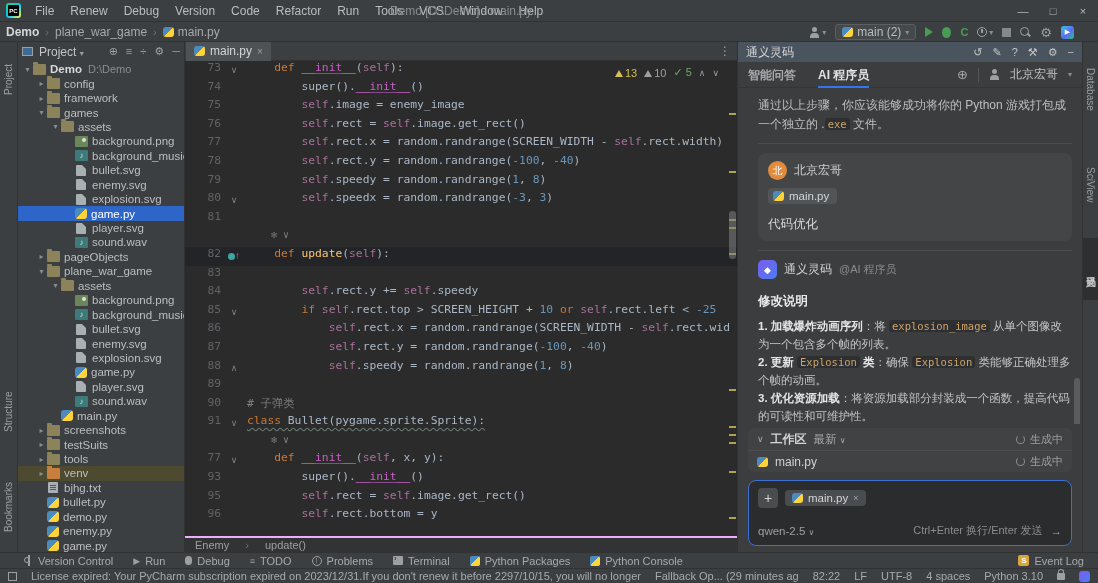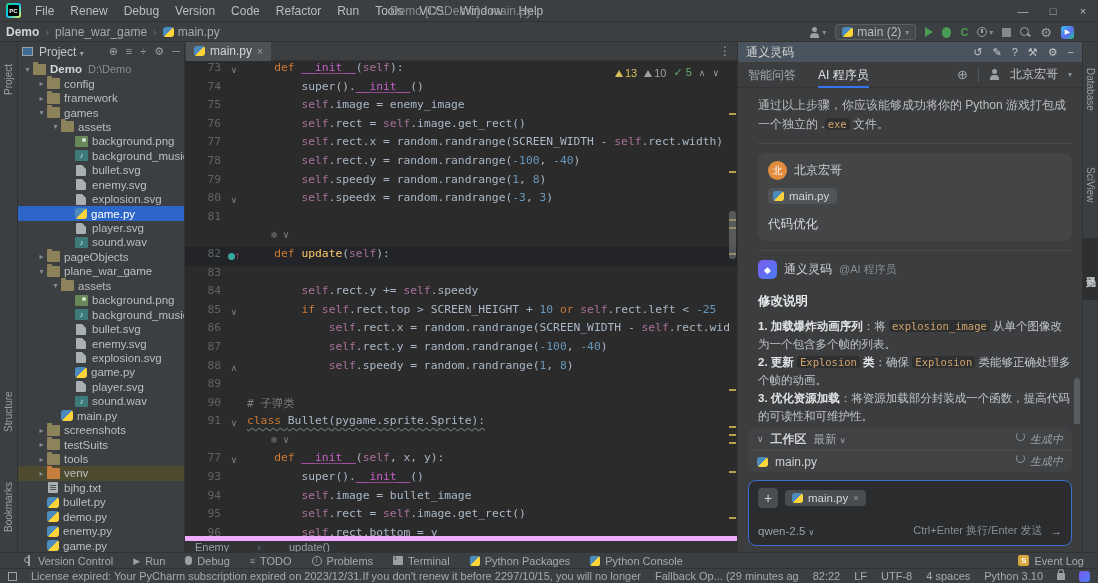--- a/index.html
+++ b/index.html
@@ -105,30 +105,30 @@
   .t-p { color:#a9b7c6; }
   .wavy { text-decoration:underline wavy #6a7a72; text-underline-offset:3px; }
   .ai-widget { color:#7a7d80; font-size:10px; }
   #inspections { position:absolute; top:4px; right:14px; display:flex; gap:7px; align-items:center; font-size:11px; background:#2b2b2b; padding:1px 4px; }
   .insp-warn { color:#d6bf55; } .insp-weak { color:#9da0a3; } .insp-ok { color:#6aab73; } .insp-nav { color:#9da0a3; font-size:9px; }
   .tri { display:inline-block; width:0; height:0; border-left:4px solid transparent; border-right:4px solid transparent; border-bottom:7px solid #d6bf55; margin-right:2px; }
   .tri.gray { border-bottom-color:#9da0a3; }
   #scroll-ticks { position:absolute; right:0; top:0; width:10px; height:100%; }
   .stick { position:absolute; right:1px; width:7px; height:2px; background:#b3a14e; }
   .sthumb { position:absolute; right:1px; width:7px; height:48px; background:#7c8082; opacity:.55; border-radius:3px; }
-  #editor-breadcrumb { height:16px; background:#313335; border-top:5px solid #f0abfc; display:flex; gap:22px;
+  #editor-breadcrumb { height:16px; background:#313335; border-top:2px solid #f0abfc; display:flex; align-items:center; gap:10px;
     padding-left:10px; color:#9da0a3; font-size:11px; flex:none; }
 
   
   #ai-panel { width:345px; flex:none; background:#3b3d3f; border-left:1px solid #323232; display:flex; flex-direction:column; position:relative; }
   #ai-header { height:20px; background:#4a545e; display:flex; align-items:center; padding:0 8px; flex:none; }
   #ai-header .ai-title { color:#d3d5d7; font-size:12px; }
   .ai-hicons { margin-left:auto; display:flex; gap:10px; color:#c3c5c7; font-size:11px; }
   #ai-tabs { height:26px; display:flex; align-items:center; padding:0 10px; gap:22px; flex:none; border-bottom:1px solid #333537; }
-  .ai-tab { color:#a7aaad; font-size:12px; height:26px; line-height:26px; }
+  .ai-tab { color:#a7aaad; font-size:12px; height:26px; line-height:26px;font-weight:bold; }
   .ai-tab.active { color:#e0e2e4; border-bottom:2px solid #3574f0; }
   #ai-tab-right { margin-left:auto; display:flex; align-items:center; gap:10px; color:#a7aaad; }
   .vline { width:1px; height:14px; background:#55585a; }
   #chat { flex:1; overflow:hidden; padding:8px 10px 0 20px; position:relative; }
   .prev-text { color:#bdbfc1; font-size:12px; line-height:19px; }
   .inline-code { font-family:"DejaVu Sans Mono",monospace; font-size:10.5px; color:#d0a36a; background:rgba(0,0,0,.22); padding:0 3px; border-radius:3px; }
   .hr { height:1px; background:#4a4c4e; margin:9px 0; }
   .user-card { background:#434547; border-radius:8px; padding:8px 10px; }
   .msg-head { display:flex; align-items:center; gap:7px; }
   .avatar-user { width:19px; height:19px; border-radius:50%; background:#e08c3c; color:#fff; font-size:10px; display:flex; align-items:center; justify-content:center; flex:none; }
@@ -144,21 +144,21 @@
   .ai-list b { color:#e3e5e7; }
   .li-num { color:#e3e5e7; font-weight:bold; }
   #chat-scroll { position:absolute; right:2px; top:290px; width:6px; height:52px; background:#5a5d60; border-radius:3px; }
   
   #workspace { margin:4px 10px 0 10px; background:#404244; border-radius:6px; flex:none; }
   .ws-row { height:22px; display:flex; align-items:center; padding:0 9px; gap:7px; }
   .ws-row + .ws-row { border-top:1px solid #4a4c4e; }
   .ws-chev { color:#a7aaad; font-size:9px; }
   .ws-title { color:#d3d5d7; font-size:12px; font-weight:bold; }
   .ws-filter { color:#a7aaad; font-size:11.5px; }
-  .ws-status { margin-left:auto; display:flex; gap:5px; color:#9da0a3; font-size:11px;font-style:italic; }
+  .ws-status { margin-left:auto; display:flex; align-items:center; gap:5px; color:#9da0a3; font-size:11px; }
   .spinner { width:9px; height:9px; border:1.5px solid #8a8d90; border-top-color:transparent; border-radius:50%; }
   
   #input-box { margin:8px 10px 6px 10px; height:66px; border:1px solid #3b6fd4; border-radius:8px; background:#2a2c2e;
     padding:7px 9px; display:flex; flex-direction:column; flex:none; }
   .ib-top { display:flex; align-items:center; gap:7px; }
   .plus-btn { width:20px; height:20px; background:#4a4d50; border-radius:4px; color:#d3d5d7; font-size:14px; display:flex; align-items:center; justify-content:center; }
   .ib-chip { display:flex; align-items:center; gap:5px; background:#4a4d50; border-radius:4px; padding:2px 7px; color:#d3d5d7; font-size:11.5px; }
   .chip-x { color:#9da0a3; font-size:9px; }
   .ib-bottom { margin-top:auto; display:flex; align-items:center; color:#9da0a3; font-size:11.5px; }
   .ib-send { margin-left:8px; color:#a7aaad; }
@@ -571,25 +571,20 @@
               <span class="gut">77</span>
               <span class="fold">∨</span>
               <span class="src"><span class="t-p">    </span><span class="t-k">def </span><span class="t-d">__init__</span><span class="t-p">(</span><span class="t-s">self</span><span class="t-p">, x, y):</span></span>
             </div>
             <div class="cl">
               <span class="gut">93</span>
               <span class="fold"></span>
               <span class="src"><span class="t-p">        super().</span><span class="t-d">__init__</span><span class="t-p">()</span></span>
             </div>
             <div class="cl">
-              <span class="gut">94</span>
-              <span class="fold"></span>
-              <span class="src"><span class="t-p">        </span><span class="t-s">self</span><span class="t-p">.image = bullet_image</span></span>
-            </div>
-            <div class="cl">
               <span class="gut">95</span>
               <span class="fold"></span>
               <span class="src"><span class="t-p">        </span><span class="t-s">self</span><span class="t-p">.rect = </span><span class="t-s">self</span><span class="t-p">.image.get_rect()</span></span>
             </div>
             <div class="cl">
               <span class="gut">96</span>
               <span class="fold"></span>
               <span class="src"><span class="t-p">        </span><span class="t-s">self</span><span class="t-p">.rect.bottom = y</span></span>
             </div>
           </div>

